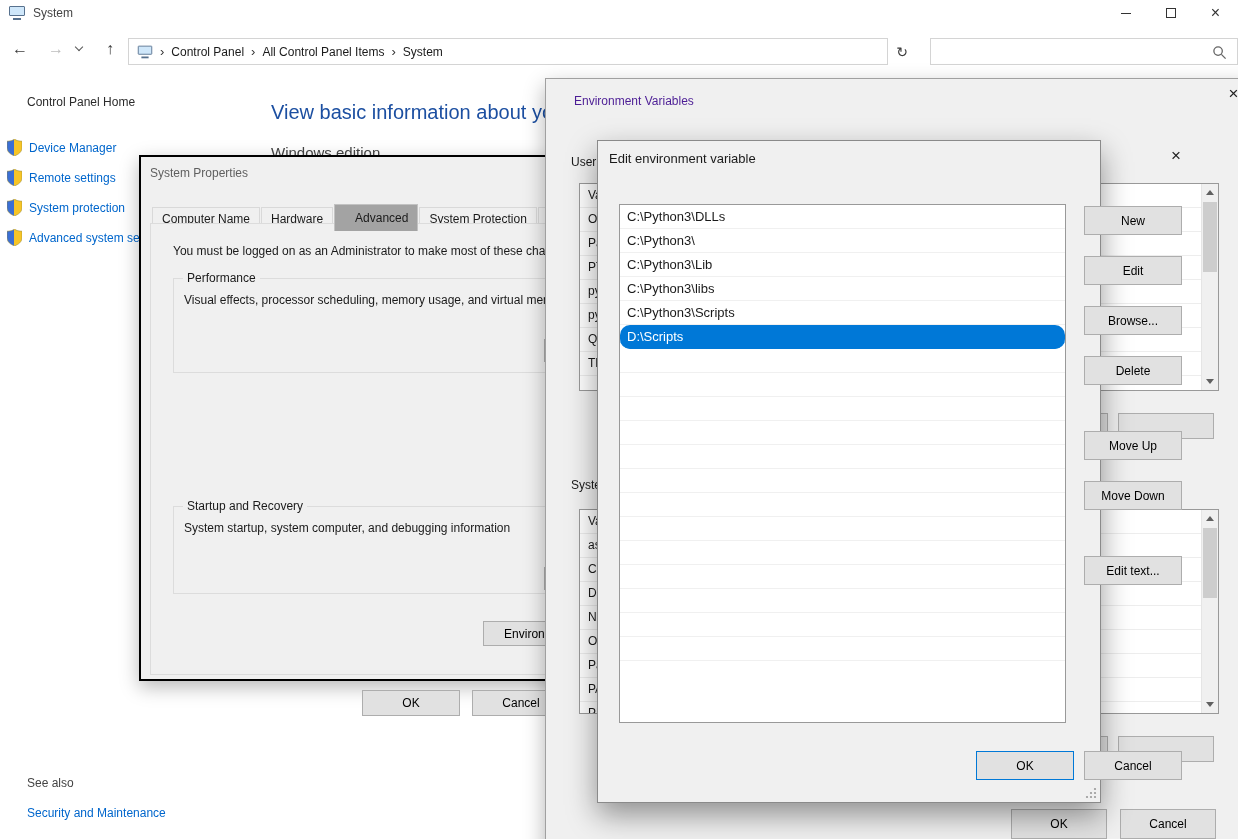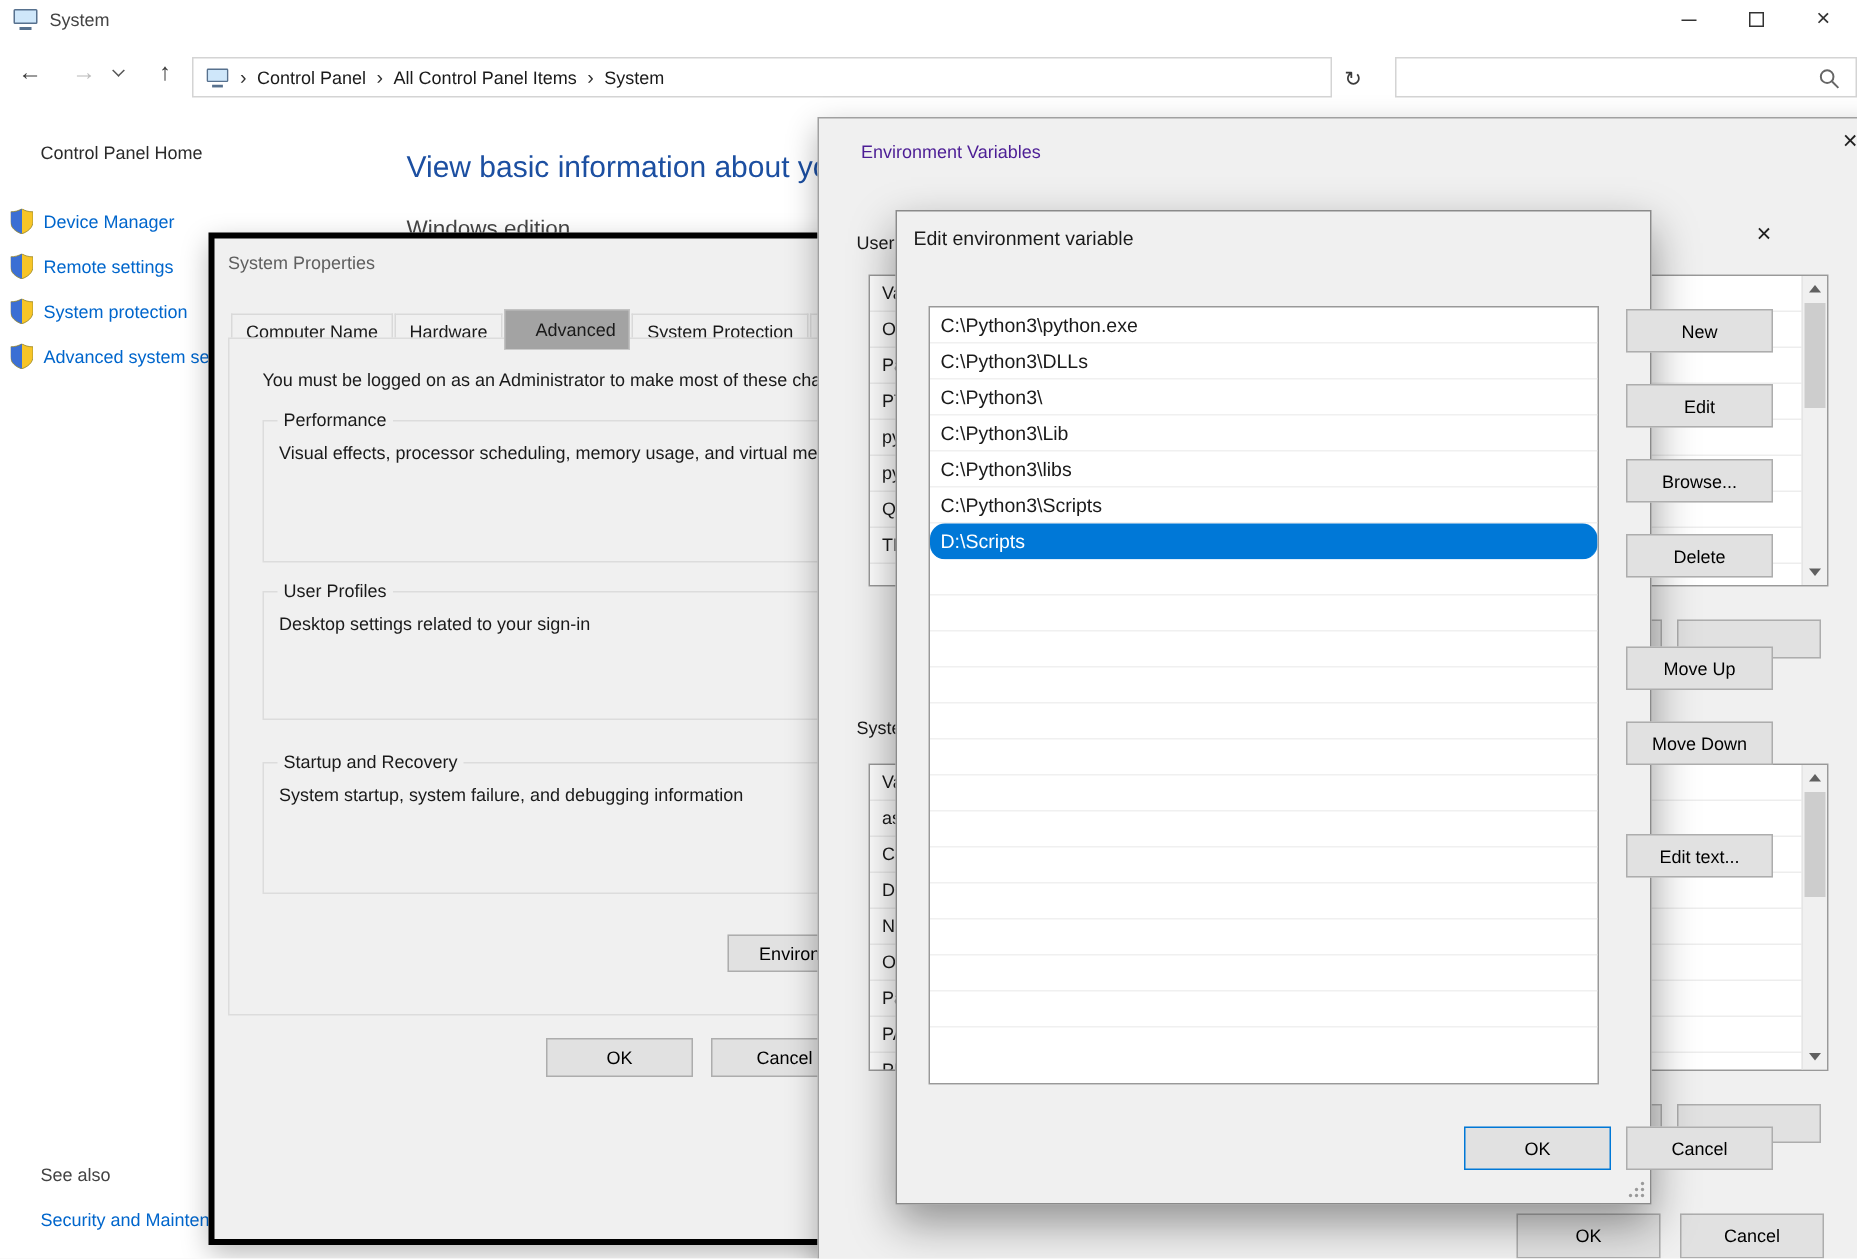--- a/index.html
+++ b/index.html
@@ -59,21 +59,21 @@
   
   .dialog{position:absolute;background:#f0f0f0;}
   .dlg-title{position:absolute;white-space:nowrap;}
   .dlg-close{position:absolute;top:0;display:flex;align-items:center;justify-content:center;cursor:default;}
   .dlg-close::before{content:"\00D7";font-size:17px;color:#222;}
   .btn{position:absolute;background:#e1e1e1;border:1px solid #adadad;font:12px "Liberation Sans",sans-serif;
        display:flex;align-items:center;justify-content:center;color:#000;cursor:default;padding:0;}
   .btn.default{border:1px solid var(--selection-blue,#0078d7);}
 
   
-  .sp-dialog{left:139px;top:155px;width:516px;height:675px;z-index:10;border:4px solid #000000;box-shadow:0 6px 18px rgba(0,0,0,.28);}
+  .sp-dialog{left:139px;top:155px;width:516px;height:526px;z-index:10;border:2px solid #000000;box-shadow:0 6px 18px rgba(0,0,0,.28);}
   .sp-title{left:9px;top:9px;color:#5f5f5f;}
   .tabs{position:absolute;left:11px;top:46px;display:flex;align-items:flex-end;}
   .tab{border:1px solid #d9d9d9;border-bottom:none;background:#f0f0f0;padding:4px 9px 4px 9px;margin-right:1px;white-space:nowrap;}
   .tab.active{background:#a3a3a3;border-color:#c2c2c2;position:relative;top:1px;padding-top:6px;padding-bottom:6px;z-index:3;padding-left:20px;}
   .sp-pane{position:absolute;left:9px;top:66px;width:498px;height:452px;border:1px solid #dcdcdc;background:#f0f0f0;}
   .admin-note{position:absolute;left:22px;top:20px;width:470px;white-space:nowrap;}
   .groupbox{position:absolute;left:22px;width:440px;border:1px solid #dcdcdc;}
   .groupbox .glabel{position:absolute;top:-8px;left:9px;background:#f0f0f0;padding:0 4px;white-space:nowrap;}
   .groupbox .gtext{position:absolute;left:10px;top:14px;white-space:nowrap;}
   .settings-frag{left:370px;top:60px;width:100px;height:23px;}
@@ -230,29 +230,24 @@
     </div>
     <div class="sp-pane">
       <div class="admin-note">You must be logged on as an Administrator to make most of these changes.</div>
 
       <div class="groupbox" style="top:54px;height:95px">
         <span class="glabel">Performance</span>
         <span class="gtext">Visual effects, processor scheduling, memory usage, and virtual memory</span>
         <button class="btn settings-frag"></button>
       </div>
 
-      <div class="groupbox" style="top:168px;height:86px">
-        <span class="glabel">User Profiles</span>
-        <span class="gtext">Desktop settings related to your sign-in</span>
-        <button class="btn settings-frag"></button>
-      </div>
 
       <div class="groupbox" style="top:282px;height:88px">
         <span class="glabel">Startup and Recovery</span>
-        <span class="gtext">System startup, system failure, and debugging information</span>
+        <span class="gtext">System startup, system computer, and debugging information</span>
         <button class="btn settings-frag"></button>
       </div>
 
       <button class="btn env-btn">Environment Variables...</button>
     </div>
     <button class="btn sp-ok">OK</button>
     <button class="btn sp-cancel">Cancel</button>
   </div>
 
   <div class="dialog env-dialog">
@@ -314,21 +309,20 @@
     <button class="btn env-cancel">Cancel</button>
   </div>
 
   <div class="dialog edit-dialog">
     <div class="dlg-title edit-title">Edit environment variable</div>
     <div class="dlg-close edit-close">
         <span></span>
       </div>
 
     <div class="pathlist">
-      <div class="lrow">C:\Python3\python.exe</div>
       <div class="lrow">C:\Python3\DLLs</div>
       <div class="lrow">C:\Python3\</div>
       <div class="lrow">C:\Python3\Lib</div>
       <div class="lrow">C:\Python3\libs</div>
       <div class="lrow">C:\Python3\Scripts</div>
       <div class="lrow selected">D:\Scripts</div>
       <div class="lrow"></div>
       <div class="lrow"></div>
       <div class="lrow"></div>
       <div class="lrow"></div>

